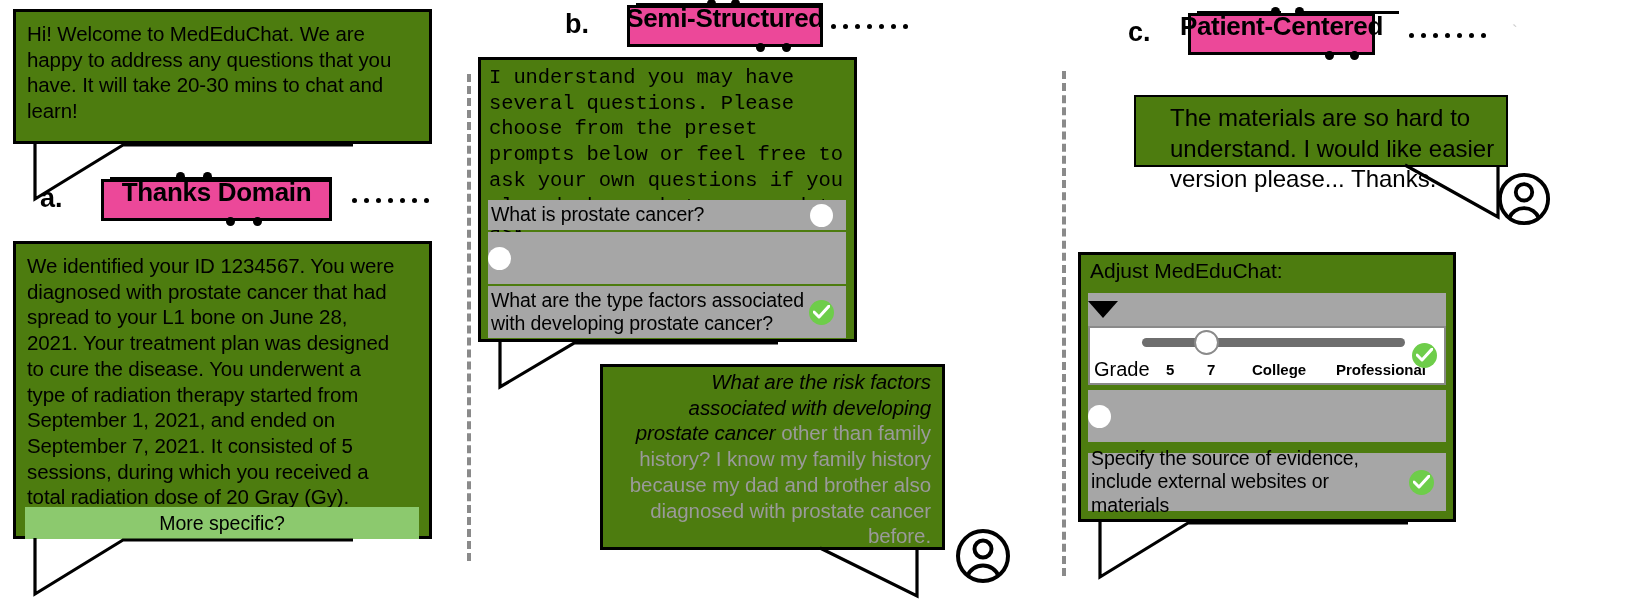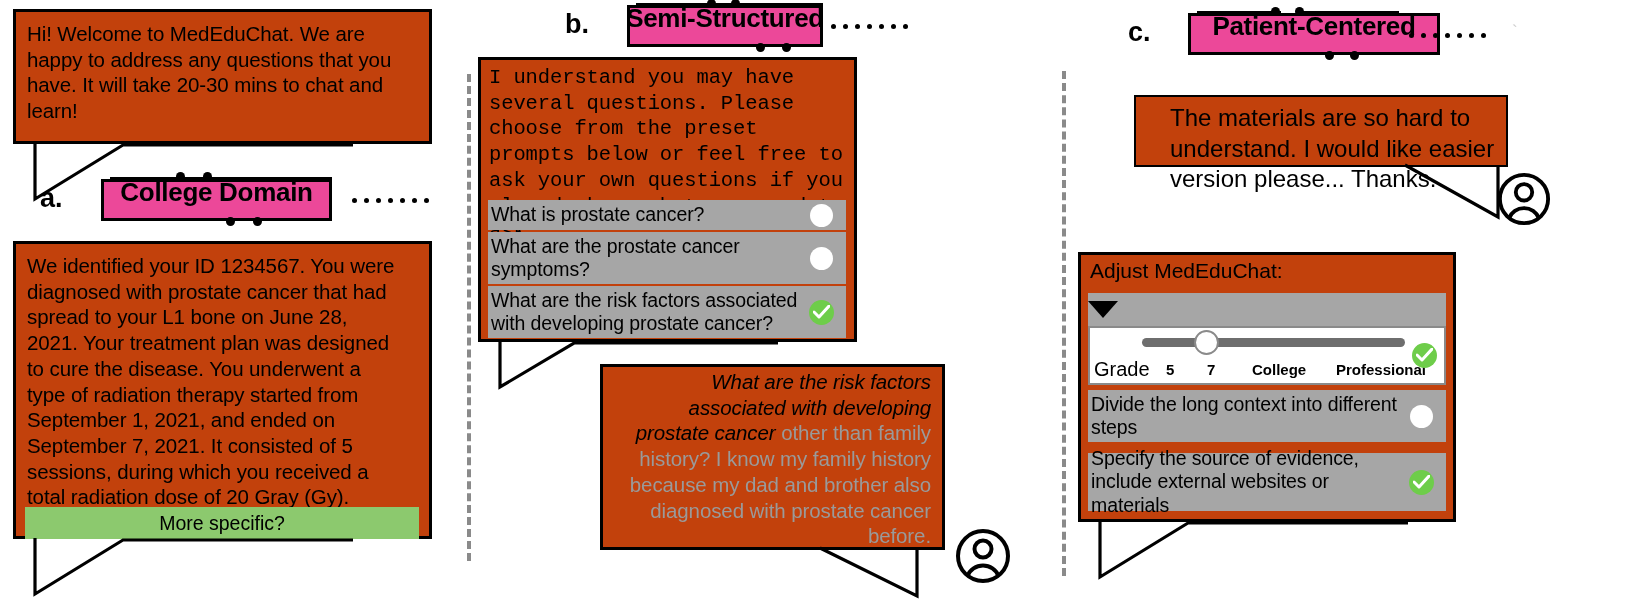--- a/index.html
+++ b/index.html
@@ -6,21 +6,21 @@
   body{
     width:1635px;height:613px;position:relative;overflow:hidden;
     font-family:"Liberation Sans","DejaVu Sans",sans-serif;
     color:#000;
   }
   .abs{position:absolute;}
 
   
   .bubble{
     position:absolute;box-sizing:border-box;
-    border:3px solid #000;background:#c2410c;
+    border:3px solid #000;background:#4d7c0f;
   }
   .bubble.thin{border-width:2px;}
   .btext{
     font-size:20.5px;line-height:1.255;letter-spacing:-0.1px;
   }
 
   
   .tail{position:absolute;overflow:visible;}
 
   
@@ -107,21 +107,21 @@
 
   <div class="bubble btext" style="left:13px;top:9px;width:419px;height:135px;padding:9px 11px 0 11px;">
     <span>Hi! Welcome to MedEduChat. We are happy to address any questions that you have. It will take 20-30 mins to chat and learn!</span>
   </div>
   <svg class="tail" style="left:13px;top:141px;width:340px;height:62px;">
     <polyline points="22,2 22,58 110,4 340,4" fill="none" stroke="#000" stroke-width="3.2"></polyline>
   </svg>
 
   <div class="panel-letter" style="left:40px;top:183px;">a.</div>
   <div class="chip" style="left:101px;top:179px;width:231px;height:42px;">
-    <span>College Domain</span>
+    <span>Thanks Domain</span>
   </div>
   <div class="chipline" style="left:110px;top:177px;width:110px;"></div>
   <div class="chipdot" style="left:176px;top:172px;"></div>
   <div class="chipdot" style="left:203px;top:172px;"></div>
   <div class="chipline" style="left:208px;top:177px;width:124px;"></div>
   <div class="chipdot" style="left:226px;top:217px;"></div>
   <div class="chipdot" style="left:253px;top:217px;"></div>
   <div class="dots" style="left:352px;top:198px;">
     <i></i>
       <i></i>
@@ -169,26 +169,25 @@
 
   <div class="bubble" style="left:478px;top:57px;width:379px;height:285px;"></div>
   <div class="abs btext" style="left:489px;top:65px;width:356px;font-family:Liberation Mono, monospace;">I understand you may have several questions. Please choose from the preset prompts below or feel free to ask your own questions if you already know what you need to ask:</div>
 
   <div class="optrow" style="left:488px;top:200px;width:358px;height:30px;">
     <span class="lbl">What is prostate cancer?</span>
     <span class="radio"></span>
   </div>
 
   <div class="optrow" style="left:488px;top:232px;width:358px;height:52px;">
-    <span class="lbl">What are the prostate cancer symptoms?</span>
     <span class="radio"></span>
   </div>
 
   <div class="optrow" style="left:488px;top:286px;width:358px;height:52px;">
-    <span class="lbl">What are the risk factors associated with developing prostate cancer?</span>
+    <span class="lbl">What are the type factors associated with developing prostate cancer?</span>
     <span class="check">
       <svg width="17" height="15" viewBox="0 0 17 15">
           <polyline points="1,7 6,12 16,1" fill="none" stroke="#fff" stroke-width="3" stroke-linecap="round" stroke-linejoin="round"></polyline>
         </svg>
     </span>
   </div>
 
   <svg class="tail" style="left:478px;top:339px;width:300px;height:52px;">
     <polyline points="22,2 22,48 96,4 300,4" fill="none" stroke="#000" stroke-width="3.2"></polyline>
   </svg>
@@ -205,21 +204,21 @@
     <circle cx="28" cy="21" r="8.5" fill="none" stroke="#000" stroke-width="4"></circle>
     <path d="M12.5 48 a16.5 16 0 0 1 31 0" fill="none" stroke="#000" stroke-width="4"></path>
   </svg>
 </div>
 
 <div class="vsep" style="left:1062px;top:71px;height:505px;"></div>
 
 <div>
 
   <div class="panel-letter" style="left:1128px;top:17px;">c.</div>
-  <div class="chip" style="left:1188px;top:13px;width:252px;height:42px;">
+  <div class="chip" style="left:1188px;top:13px;width:187px;height:42px;">
     <span>Patient-Centered</span>
   </div>
   <div class="chipline" style="left:1197px;top:11px;width:84px;"></div>
   <div class="chipdot" style="left:1271px;top:7px;"></div>
   <div class="chipdot" style="left:1295px;top:7px;"></div>
   <div class="chipline" style="left:1300px;top:11px;width:99px;"></div>
   <div class="chipdot" style="left:1325px;top:51px;"></div>
   <div class="chipdot" style="left:1350px;top:51px;"></div>
   <div class="dots" style="left:1409px;top:33px;">
     <i></i>
@@ -258,21 +257,20 @@
   <div class="ticklbl" style="left:1207px;top:361px;">7</div>
   <div class="ticklbl" style="left:1252px;top:361px;text-align:center;">College</div>
   <div class="ticklbl" style="left:1336px;top:361px;">Professional</div>
   <span class="check" style="position:absolute;left:1412px;top:343px;margin:0;">
     <svg width="17" height="15" viewBox="0 0 17 15">
         <polyline points="1,7 6,12 16,1" fill="none" stroke="#fff" stroke-width="3" stroke-linecap="round" stroke-linejoin="round"></polyline>
       </svg>
   </span>
 
   <div class="optrow" style="left:1088px;top:390px;width:358px;height:52px;">
-    <span class="lbl">Divide the long context into different steps</span>
     <span class="radio"></span>
   </div>
 
   <div class="optrow" style="left:1088px;top:453px;width:358px;height:58px;">
     <span class="lbl">Specify the source of evidence, include external websites or materials</span>
     <span class="check">
       <svg width="17" height="15" viewBox="0 0 17 15">
           <polyline points="1,7 6,12 16,1" fill="none" stroke="#fff" stroke-width="3" stroke-linecap="round" stroke-linejoin="round"></polyline>
         </svg>
     </span>

